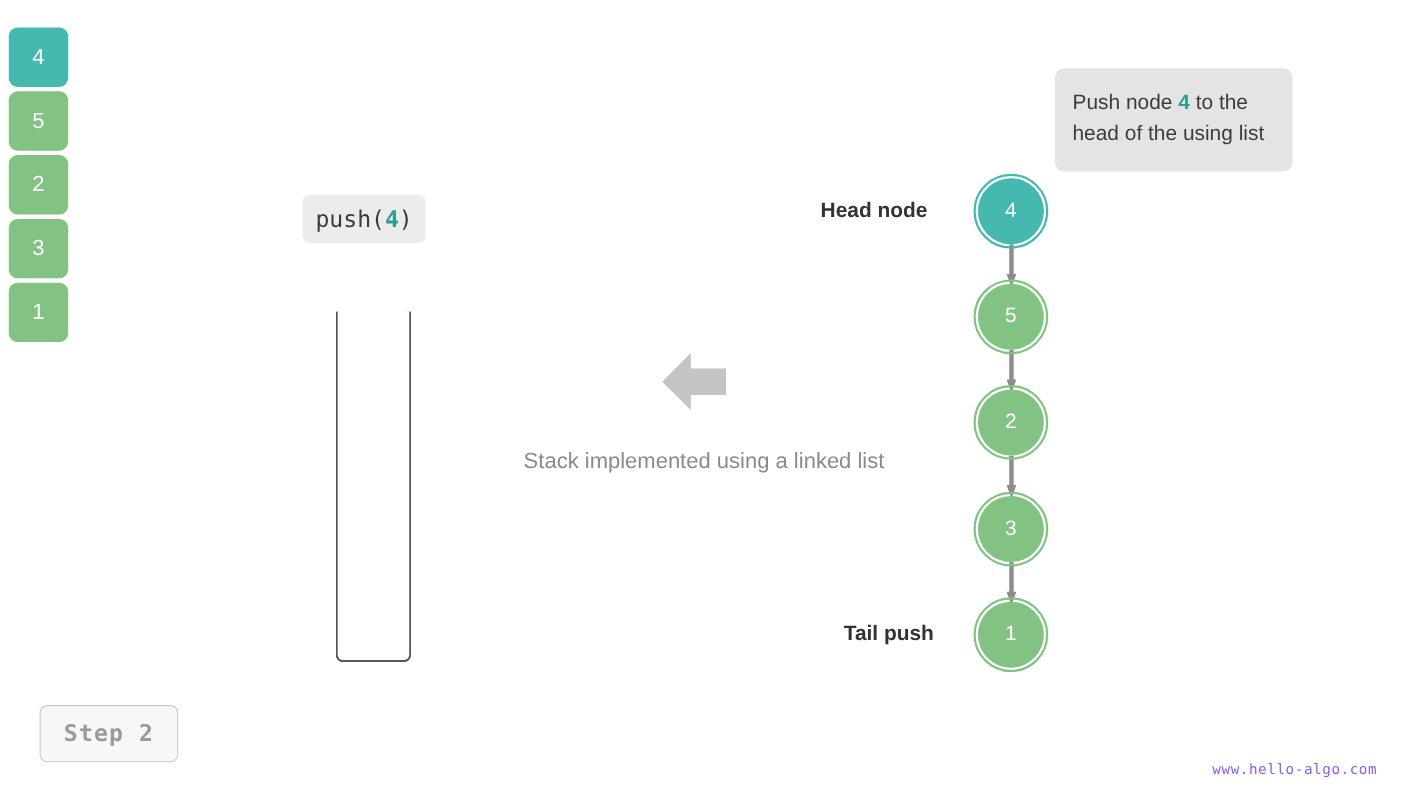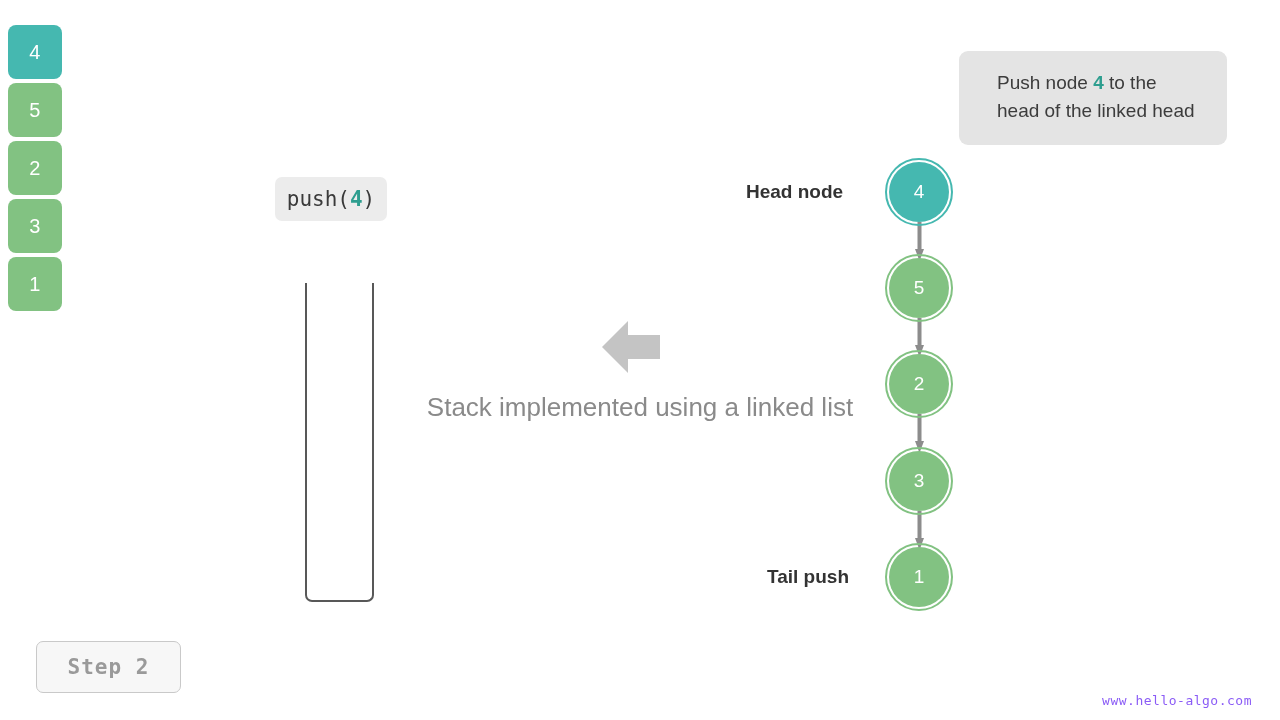--- a/index.html
+++ b/index.html
@@ -14,24 +14,24 @@
     position: relative;
     overflow: hidden;
     font-family: "Liberation Sans", sans-serif;
     -webkit-font-smoothing: antialiased;
   }
 
   
   #description-box {
     position: absolute;
     left: 959px;
-    top: 51px;
-    width: 268px;
-    box-sizing: border-box;
-    padding: 18px 20px 20px 38px;
+    top: 62px;
+    width: 216px;
+    box-sizing: border-box;
+    padding: 18px 20px 20px 16px;
     background: #e4e4e4;
     border-radius: 9px;
     color: #3c3c3c;
     font-size: 19px;
     line-height: 28px;
   }
   #description-box .hl {
     color: #2e9e8f;
     font-weight: bold;
   }
@@ -101,24 +101,24 @@
     left: 600px;
     top: 316px;
     width: 62px;
     height: 62px;
   }
 
   
   #caption {
     position: absolute;
     left: 380px;
-    top: 392px;
+    top: 408px;
     width: 520px;
     text-align: center;
-    font-size: 26px;
+    font-size: 20px;
     color: #8a8a8a;
   }
   .ll-node {
     position: absolute;
     left: 889px;
     width: 60px;
     height: 60px;
     border-radius: 50%;
     box-sizing: border-box;
     display: flex;
@@ -157,21 +157,21 @@
     left: 915px;
     width: 9px;
   }
   .connector svg { display: block; }
 
   
   #step-badge {
     position: absolute;
     left: 36px;
     top: 641px;
-    width: 145px;
+    width: 126px;
     height: 52px;
     box-sizing: border-box;
     background: #f7f7f7;
     border: 1px solid #c9c9c9;
     border-radius: 7px;
     display: flex;
     align-items: center;
     justify-content: center;
     font-family: "DejaVu Sans Mono", "Liberation Mono", monospace;
     font-size: 21px;
@@ -189,21 +189,21 @@
     font-size: 13px;
     color: #8b5cf6;
     letter-spacing: 0.5px;
   }
 </style>
 </head>
 <body>
 
 <div id="description-box">
   <span>Push node </span><span class="hl">4</span><span> to the</span><br>
-  <span>head of the linked head</span>
+  <span>head of the using list</span>
 </div>
 
 <div id="op-label">
   <span>push(</span>
     <span class="hl">4</span>
     <span>)</span>
 </div>
 
 <div id="stack-container"></div>
 <div id="stack-cells">

